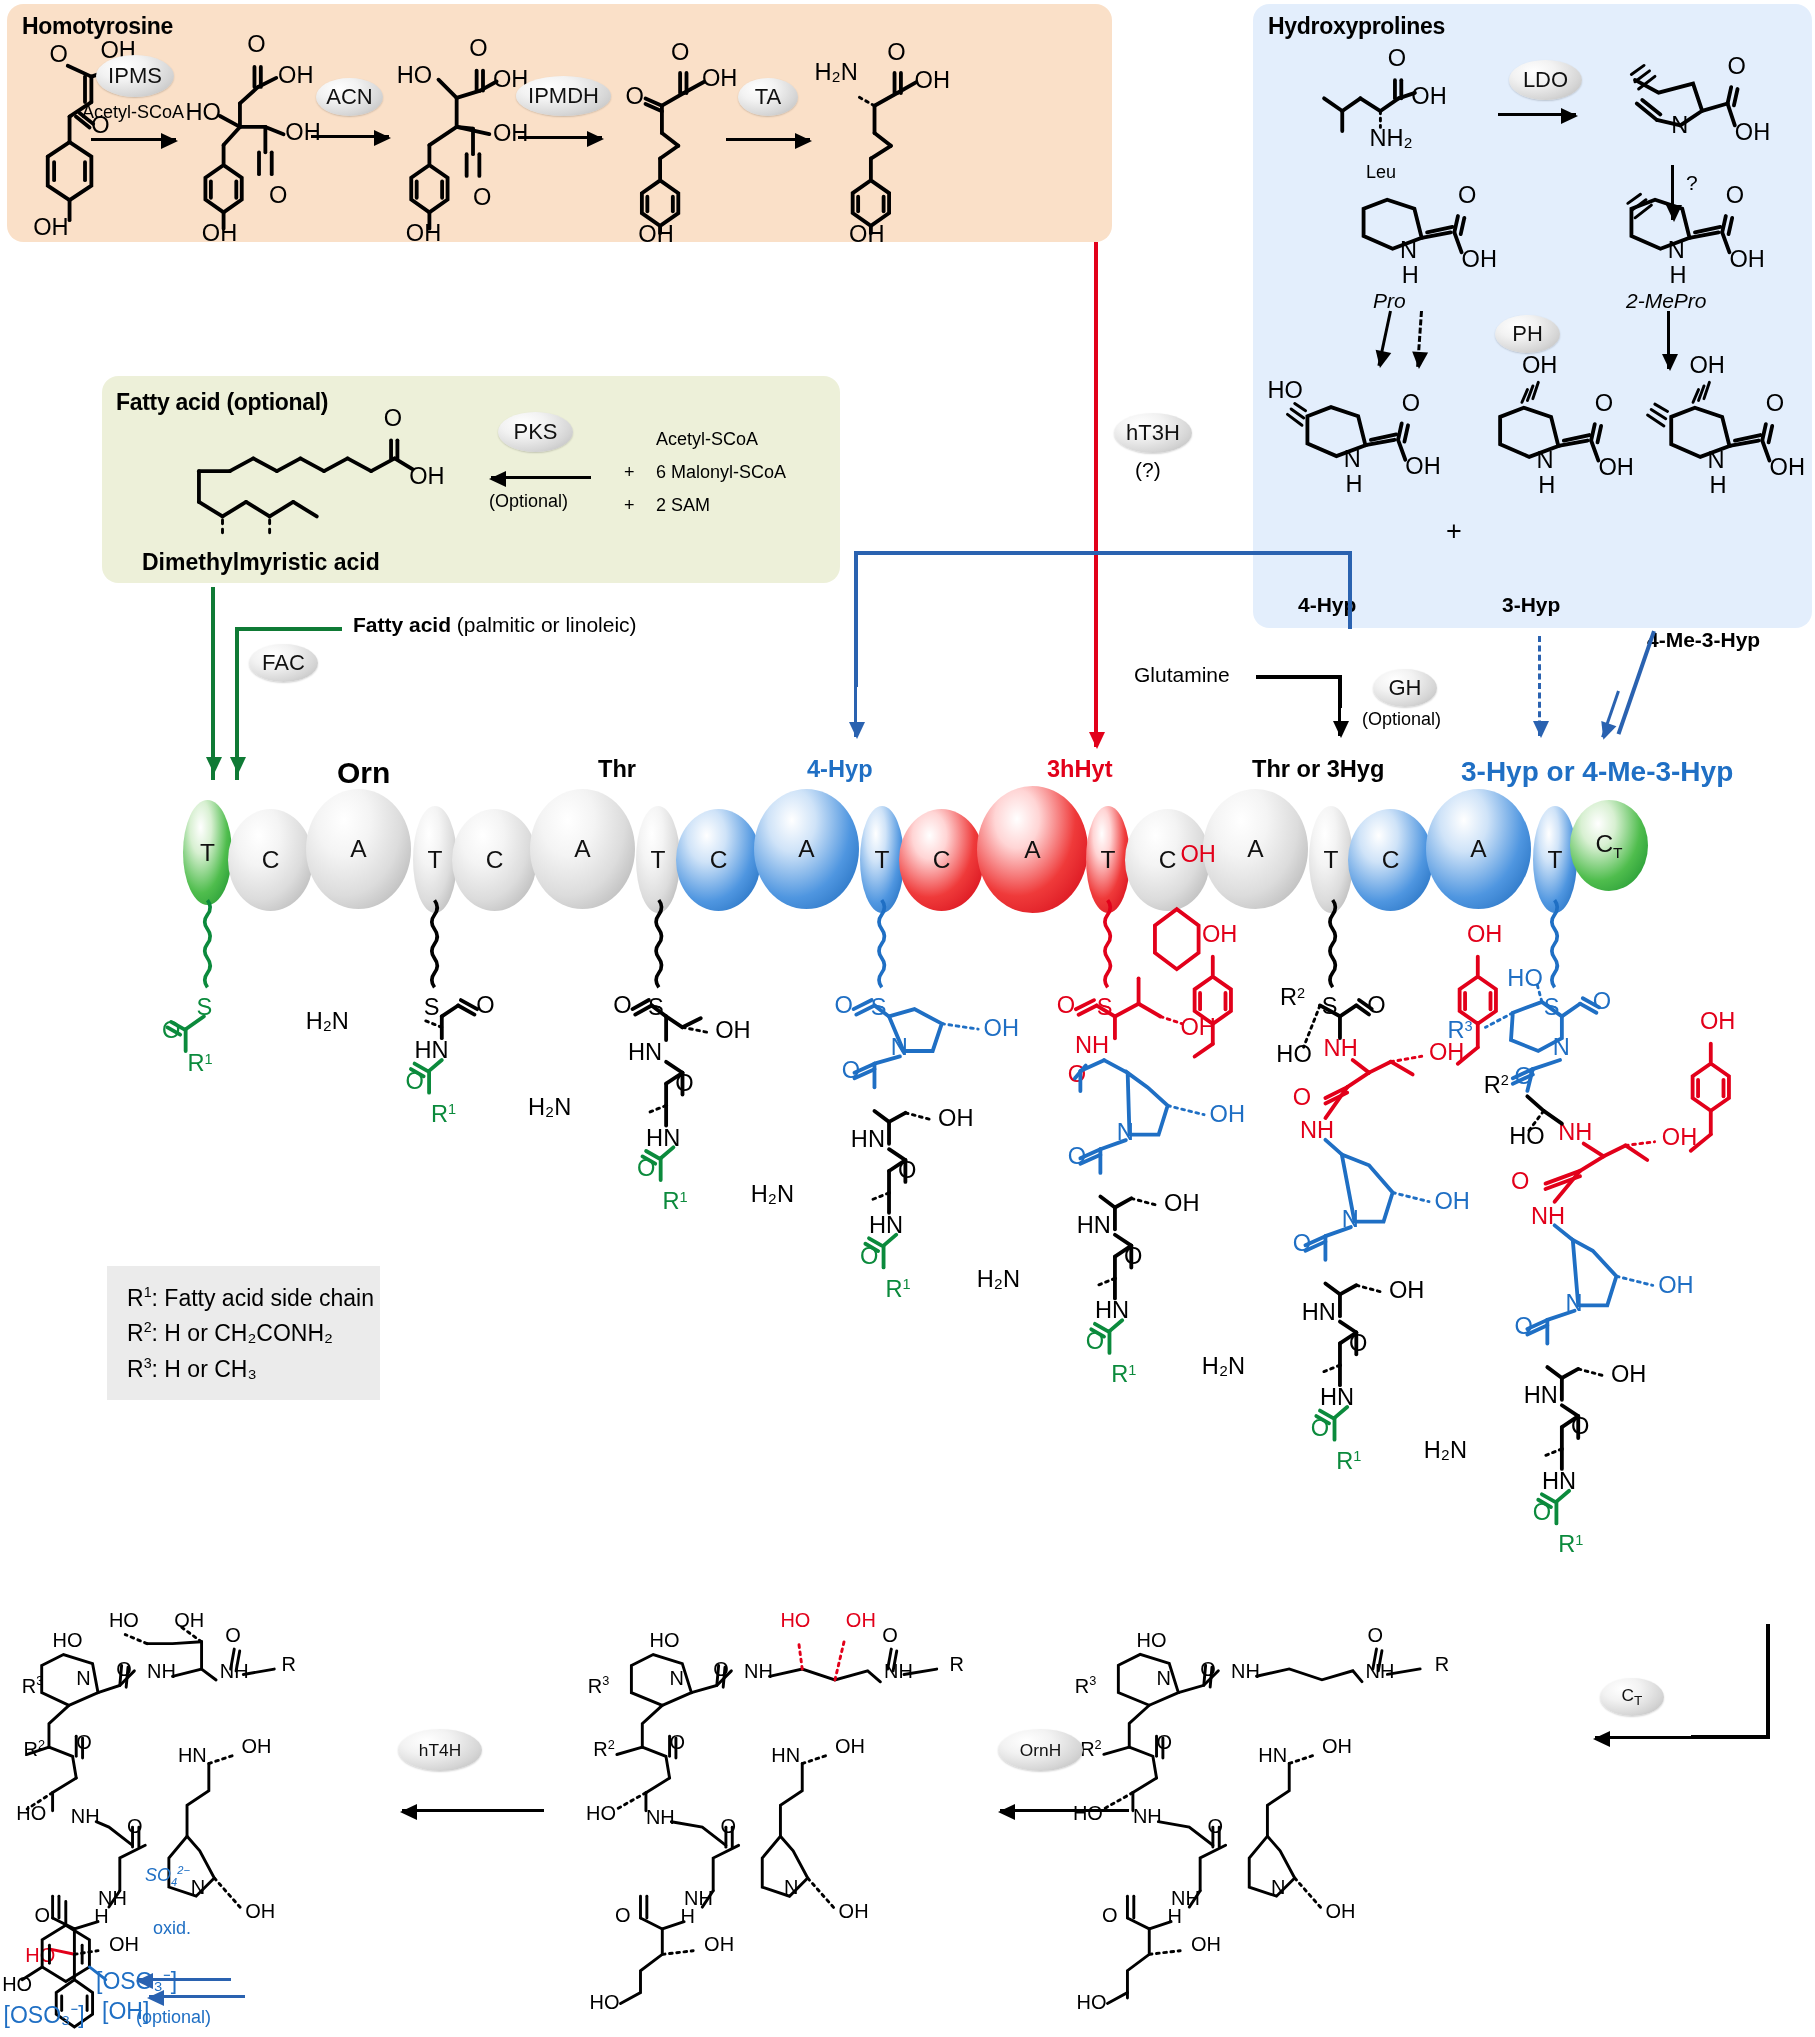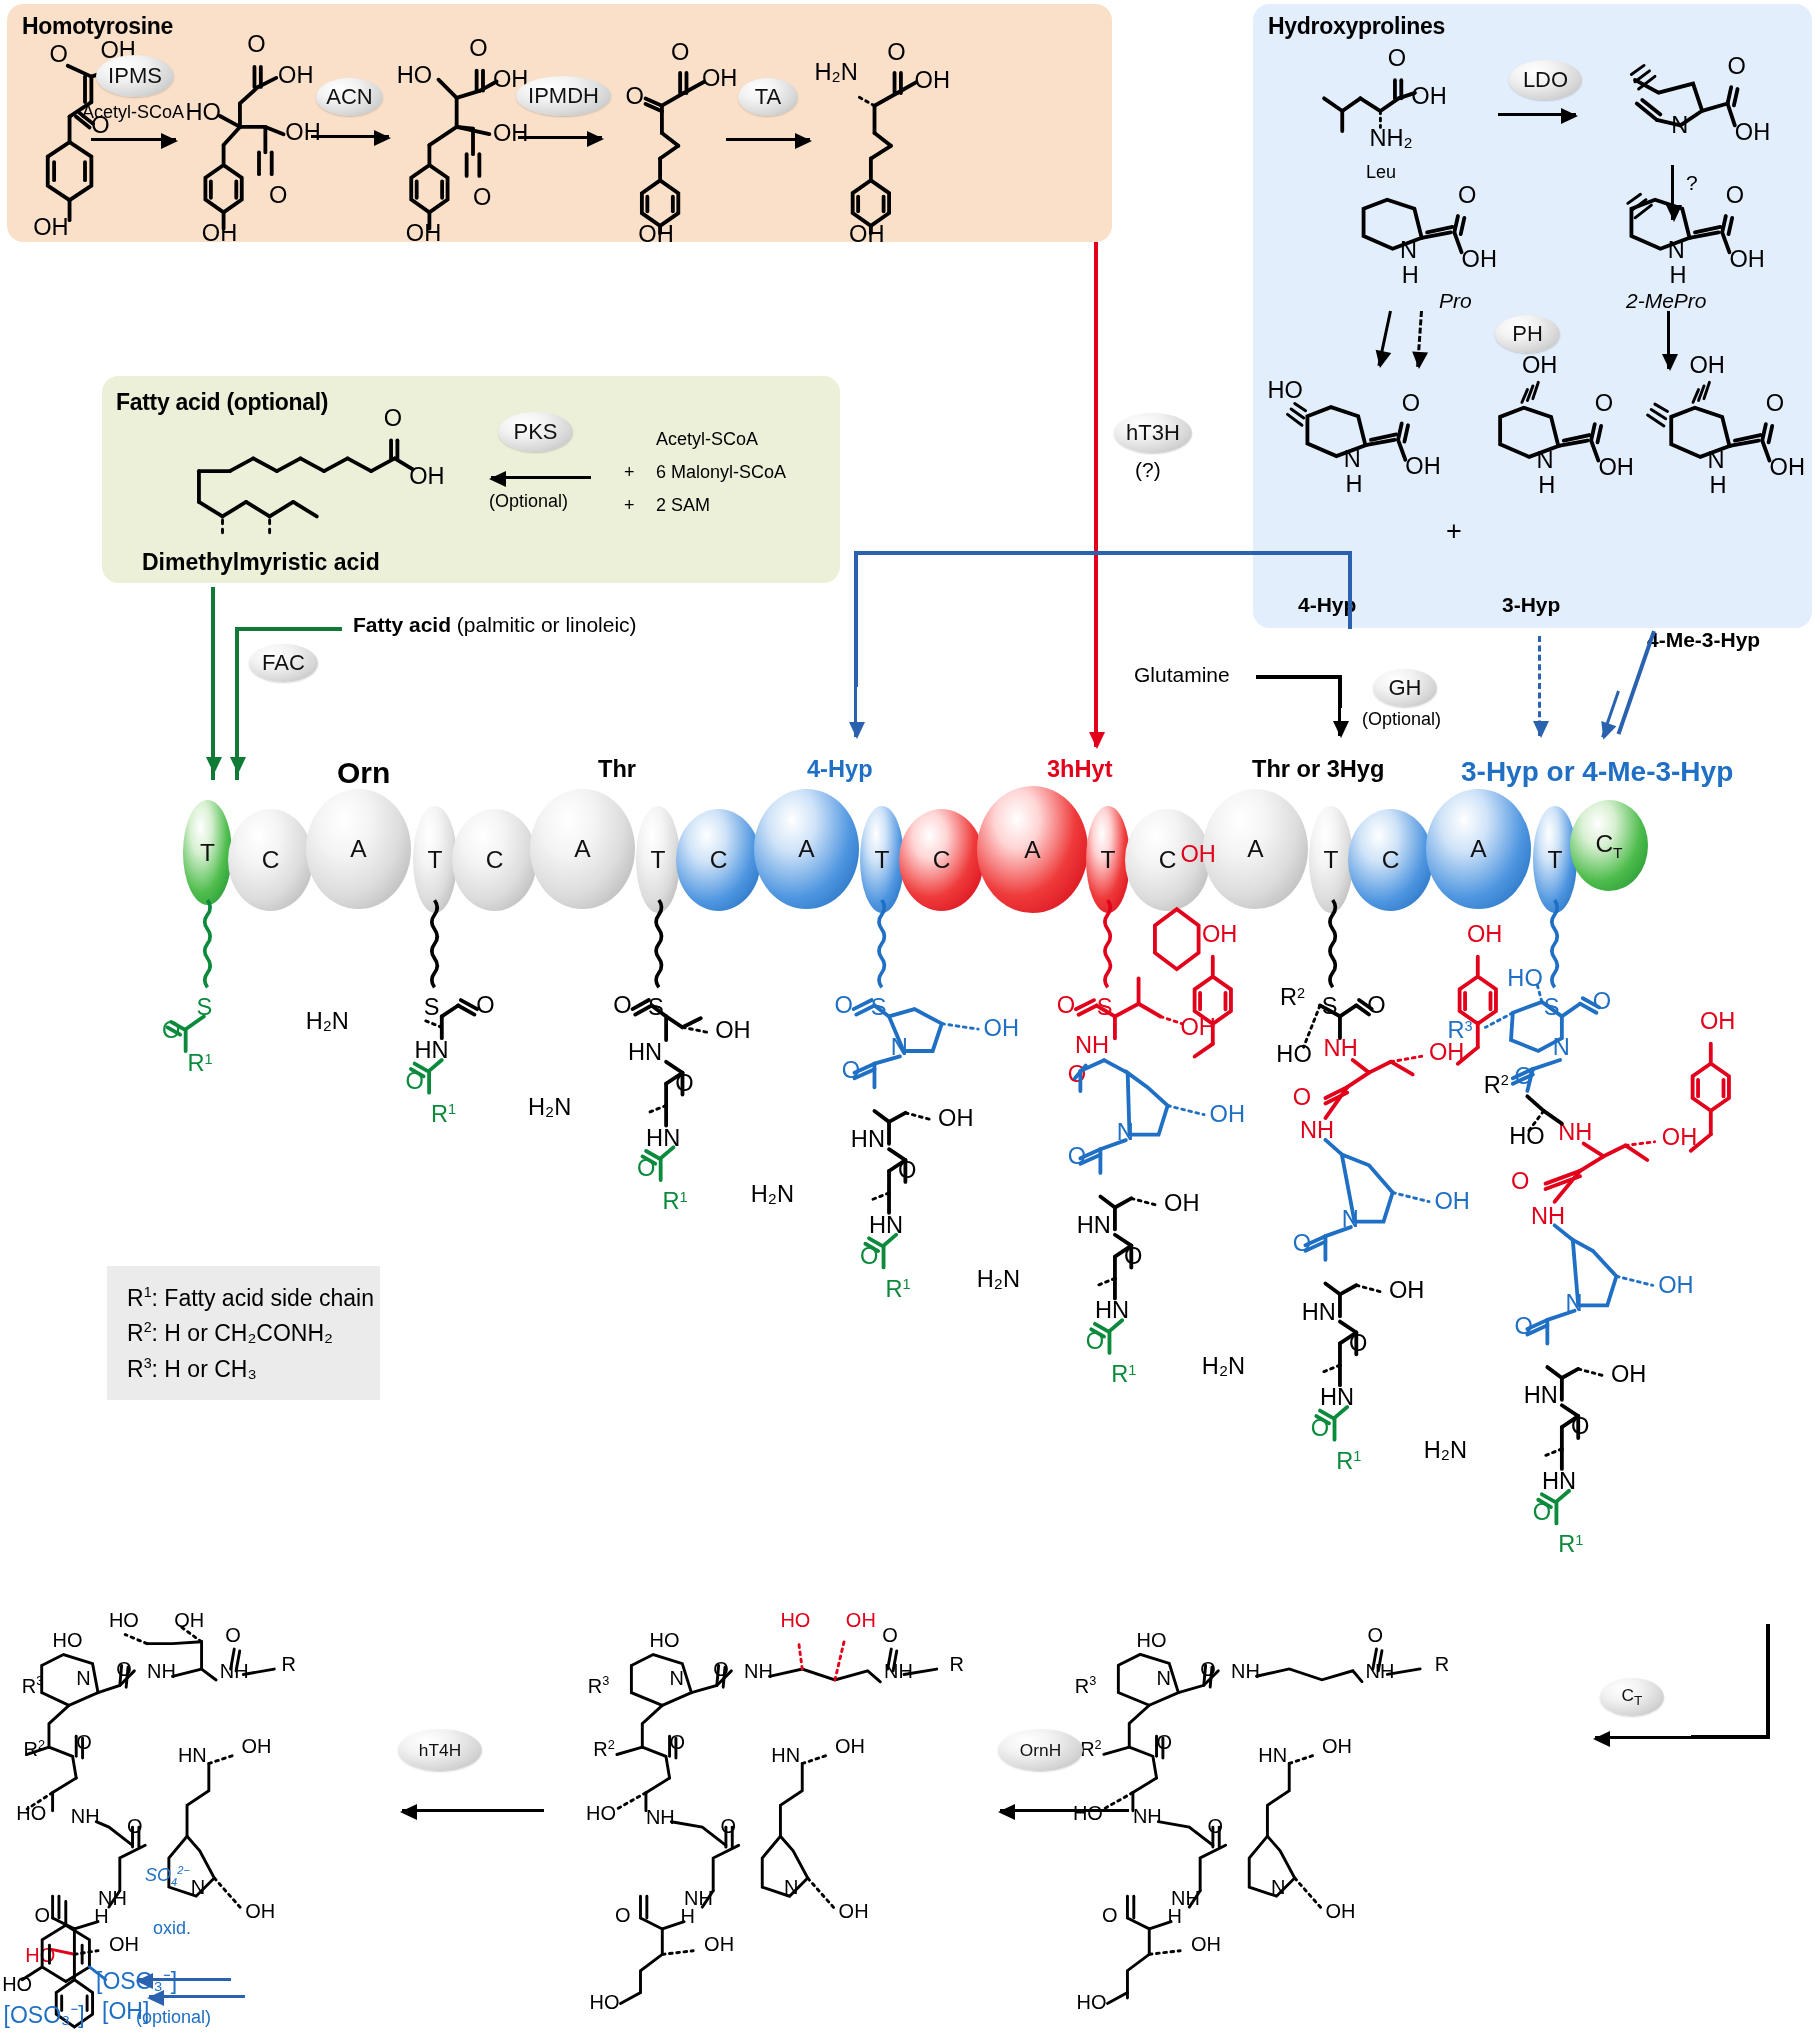--- a/index.html
+++ b/index.html
@@ -295,21 +295,21 @@
   <text class="ch" x="80" y="100">N</text>
   <text class="ch" x="82" y="128">H</text>
   <path class="bond" d="M40 46 L66 36 L96 46 L104 78 L72 90 L40 76 Z" fill="none"></path>
   <path class="bond" d="M104 78 L136 72"></path>
   <path class="bond" d="M110 72 L138 66" stroke-width="9"></path>
   <path class="bond" d="M140 72 L144 54"></path>
   <path class="bond" d="M147 74 L151 56"></path>
   <path class="bond" d="M140 72 L148 94"></path>
 </svg>
 </div>
-<div class="txt i" style="left:1439px; top:289px;">Pro</div>
+<div class="txt i" style="left:1373px; top:289px;">Pro</div>
 
 <div class="struct" style="left:1584px; top:167px;">
 <svg width="182" height="118" viewBox="0 0 200 130">
   <text class="ch" x="156" y="40">O</text>
   <text class="ch" x="160" y="110">OH</text>
   <text class="ch" x="92" y="100">N</text>
   <text class="ch" x="94" y="128">H</text>
   <path class="bond" d="M52 46 L78 36 L108 46 L116 78 L84 90 L52 76 Z" fill="none"></path>
   <path class="bond" d="M116 78 L148 72"></path>
   <path class="bond" d="M122 72 L150 66" stroke-width="9"></path>

